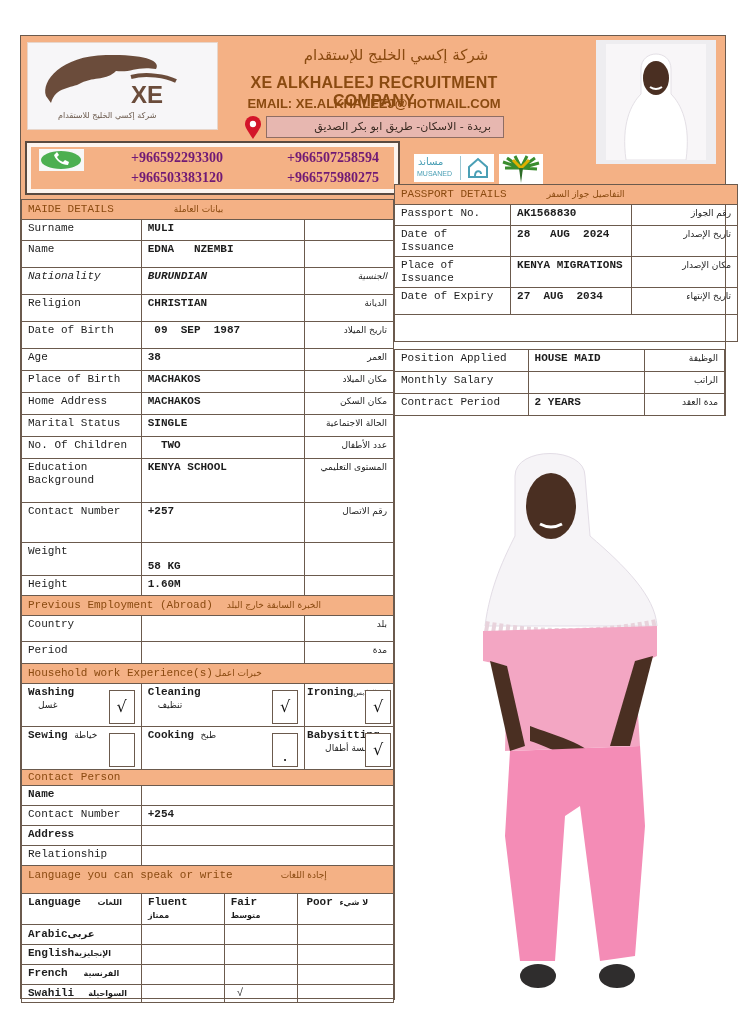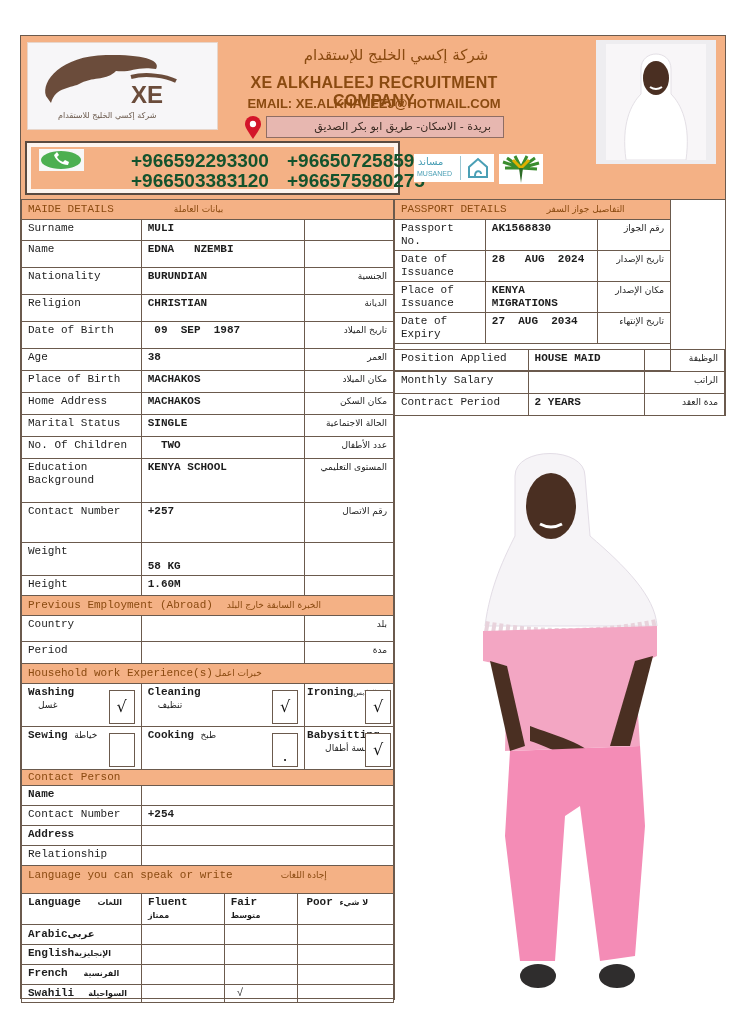--- a/index.html
+++ b/index.html
@@ -10,33 +10,33 @@
   .logo-box svg{position:absolute;left:8px;top:8px;}
   .logo-arabic{position:absolute;left:30px;top:68px;font-family:"DejaVu Sans",sans-serif;font-size:8px;color:#6b5a4d;}
   .company-ar{position:absolute;left:200px;top:10px;width:350px;text-align:center;font-family:"DejaVu Sans",sans-serif;font-size:15px;color:#8a4a10;direction:rtl;}
   .company-en{position:absolute;left:200px;top:38px;width:306px;text-align:center;font-family:"Liberation Sans",sans-serif;font-weight:bold;font-size:16px;color:#8a4a10;letter-spacing:0.2px;}
   .email{position:absolute;left:200px;top:60px;width:306px;text-align:center;font-family:"Liberation Sans",sans-serif;font-weight:bold;font-size:13px;color:#8a4a10;}
   .address{position:absolute;left:245px;top:80px;width:238px;height:22px;background:#e7b7b0;border:1px solid #8f6d63;direction:rtl;font-family:"DejaVu Sans",sans-serif;font-size:11px;color:#3a2a22;text-align:right;padding-right:12px;box-sizing:border-box;line-height:20px;}
   .pin{position:absolute;left:222px;top:80px;width:20px;height:24px;}
   .phones{position:absolute;left:4px;top:105px;width:375px;height:54px;border:2px solid #5a4a40;background:#fdf4ee;box-sizing:border-box;}
   .phones-inner{position:absolute;left:4px;top:4px;right:4px;bottom:4px;background:#f4b185;}
   .phone-icon{position:absolute;left:8px;top:2px;width:45px;height:22px;background:#f7f7f7;}
-  .phone-num{position:absolute;font-family:Liberation Sans, sans-serif;font-weight:bold;font-size:19px;color:#14532d;}
+  .phone-num{position:absolute;font-family:Liberation Serif, serif;font-weight:bold;font-size:14px;color:#701a75;}
   .musaned{position:absolute;left:393px;top:118px;width:80px;height:28px;background:#ffffff;}
   .palm{position:absolute;left:478px;top:118px;width:44px;height:30px;background:#ffffff;}
   .top-photo{position:absolute;left:575px;top:4px;width:120px;height:124px;background:#eeedf0;}
   .top-photo .inner{position:absolute;left:10px;top:4px;width:100px;height:116px;background:#f8f6f8;}
   table{border-collapse:collapse;}
   td{border:1px solid #6b5a4d;padding:2px 6px;font-size:11px;color:#1d1d1d;vertical-align:top;line-height:13px;}
   td.ar{direction:rtl;text-align:right;font-family:"DejaVu Sans",sans-serif;font-size:9px;}
   .sec{background:#f4b185;color:#8a4a10;font-size:11px;padding:3px 6px;}
   .sec .ar-inline{font-family:"DejaVu Sans",sans-serif;font-size:9px;margin-left:14px;color:#8a4a10;}
   .v{font-weight:bold;}
   .left-table{position:absolute;left:0;top:163px;width:373px;}
-  .right-table{position:absolute;left:373px;top:163px;width:277px;}
+  .right-table{position:absolute;left:373px;top:148px;width:344px;}
   .right-table2{position:absolute;left:373px;top:313px;width:331px;}
   .big-photo{position:absolute;left:373px;top:380px;width:331px;height:584px;background:#ffffff;border-left:1px solid #6b5a4d;}
   .chk{display:inline-block;width:24px;height:32px;border:1px solid #6b5a4d;text-align:center;line-height:32px;font-family:"DejaVu Sans",sans-serif;font-size:16px;color:#111;background:#fff;}
   .task{position:relative;height:38px;}
   .task .lbl{font-weight:bold;}
   .task .ar{font-family:"DejaVu Sans",sans-serif;font-size:9px;}
   .task .chk{position:absolute;right:0;top:4px;}
 </style>
 </head>
 <body>
@@ -121,21 +121,21 @@
     <tr style="height:21px;">
       <td>Surname</td>
       <td class="v">MULI</td>
       <td class="ar"></td>
     </tr>
     <tr style="height:27px;">
       <td>Name</td>
       <td class="v" style="white-space:pre;">EDNA   NZEMBI</td>
       <td class="ar"></td>
     </tr>
-    <tr style="height:27px;">
+    <tr style="height:27px;font-style:italic;">
       <td>Nationality</td>
       <td class="v">BURUNDIAN</td>
       <td class="ar">الجنسية</td>
     </tr>
     <tr style="height:27px;">
       <td>Religion</td>
       <td class="v">CHRISTIAN</td>
       <td class="ar">الديانة</td>
     </tr>
     <tr style="height:27px;">

